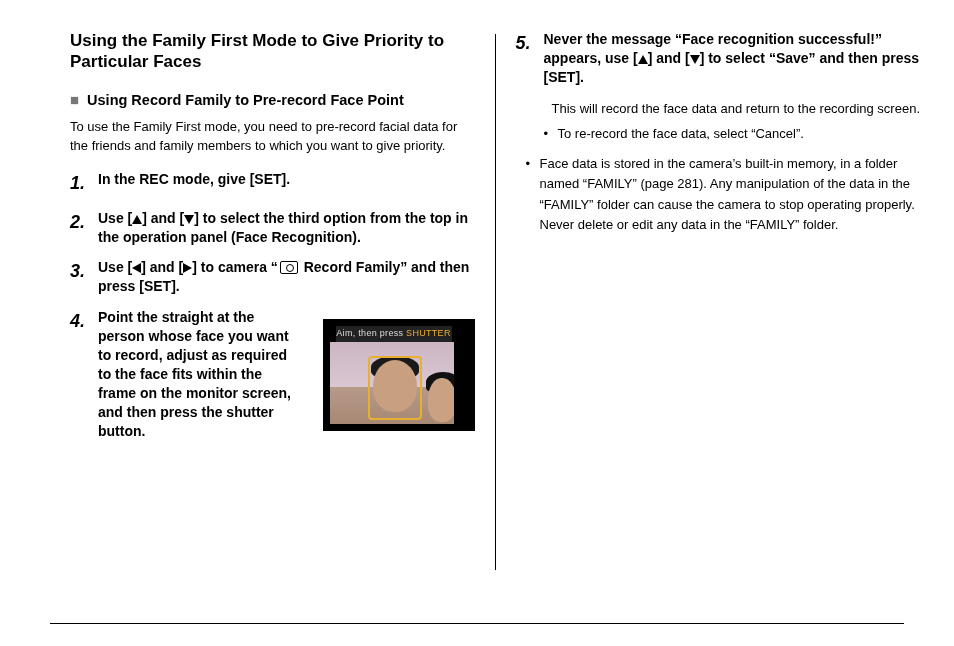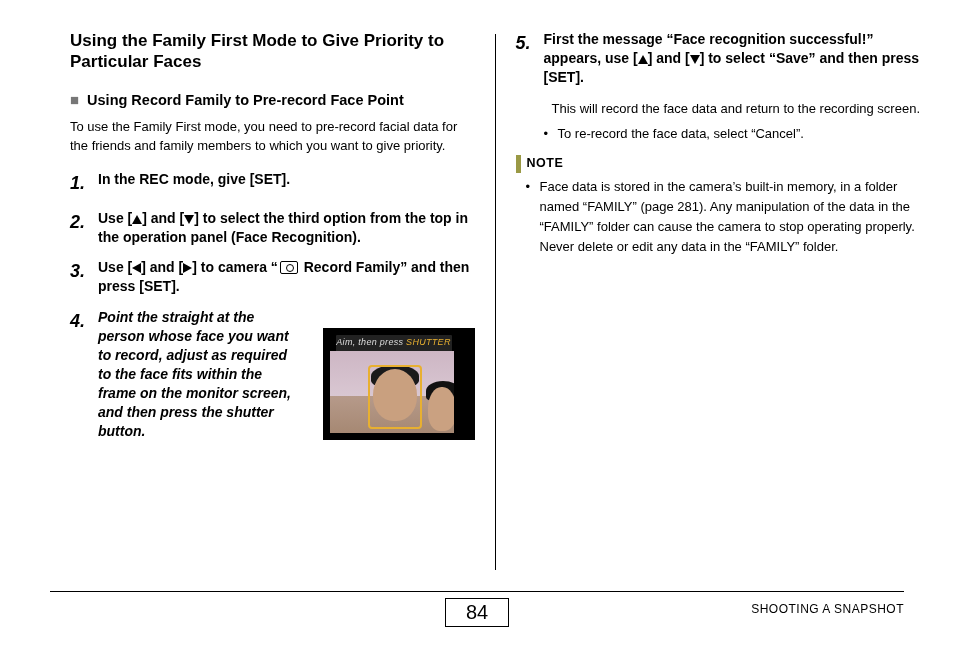--- a/index.html
+++ b/index.html
@@ -48,21 +48,21 @@
   .tri.left { border-top:5px solid transparent; border-bottom:5px solid transparent; border-right:9px solid #000; }
   .tri.right { border-top:5px solid transparent; border-bottom:5px solid transparent; border-left:9px solid #000; }
   .camicon {
     display:inline-block; width:18px; height:13px; border:1.5px solid #000;
     border-radius:2px; vertical-align:-2px; position:relative; margin: 0 2px;
   }
   .camicon::after {
     content:""; position:absolute; top:2px; left:5px; width:6px; height:6px;
     border:1.2px solid #000; border-radius:50%;
   }
-  .stepflex { display:flex; gap:19px; align-items:flex-end;font-style:italic; }
+  .stepflex { display:flex; gap:19px; align-items:center; }
   .stepflex .txt { flex:1; }
   .thumb {
     width: 152px; height: 112px; border:3px solid #000; background:#000;
     position:relative; flex-shrink:0; margin-top:2px;
   }
   .thumb .bar {
     position:absolute; top:4px; left:10px; right:20px; height:18px;
     background:#222; color:#ddd; font-size:9px; text-align:center;
     line-height:14px; border-radius:1px; letter-spacing:0.3px;
   }
@@ -166,38 +166,30 @@
     </ol>
   </div>
 
   <div class="divider"></div>
 
   <div class="col right">
     <ol class="steps">
       <li>
         <span class="num">5.</span>
         <span class="steptext">
-          <span>First the message “Face recognition successful!” appears, use [</span><span class="tri up"></span><span>] and [</span><span class="tri down"></span><span>] to select “Save” and then press [SET].</span>
+          <span>Never the message “Face recognition successful!” appears, use [</span><span class="tri up"></span><span>] and [</span><span class="tri down"></span><span>] to select “Save” and then press [SET].</span>
         </span>
       </li>
     </ol>
     <div class="subtext">This will record the face data and return to the recording screen.</div>
     <ul class="bul">
       <li>To re-record the face data, select “Cancel”.</li>
     </ul>
 
-    <div class="notehdr">
-      <div class="notebar"></div>
-      <div class="notelabel">NOTE</div>
-    </div>
     <ul class="notes">
       <li>Face data is stored in the camera’s built-in memory, in a folder named “FAMILY” (page 281). Any manipulation of the data in the “FAMILY” folder can cause the camera to stop operating properly. Never delete or edit any data in the “FAMILY” folder.</li>
     </ul>
   </div>
 </div>
 
 <div class="footer">
   <div class="hr"></div>
-  <div class="frow">
-    <div class="pgnum">84</div>
-    <div class="chapter">SHOOTING A SNAPSHOT</div>
-  </div>
 </div>
 
 </body></html>

